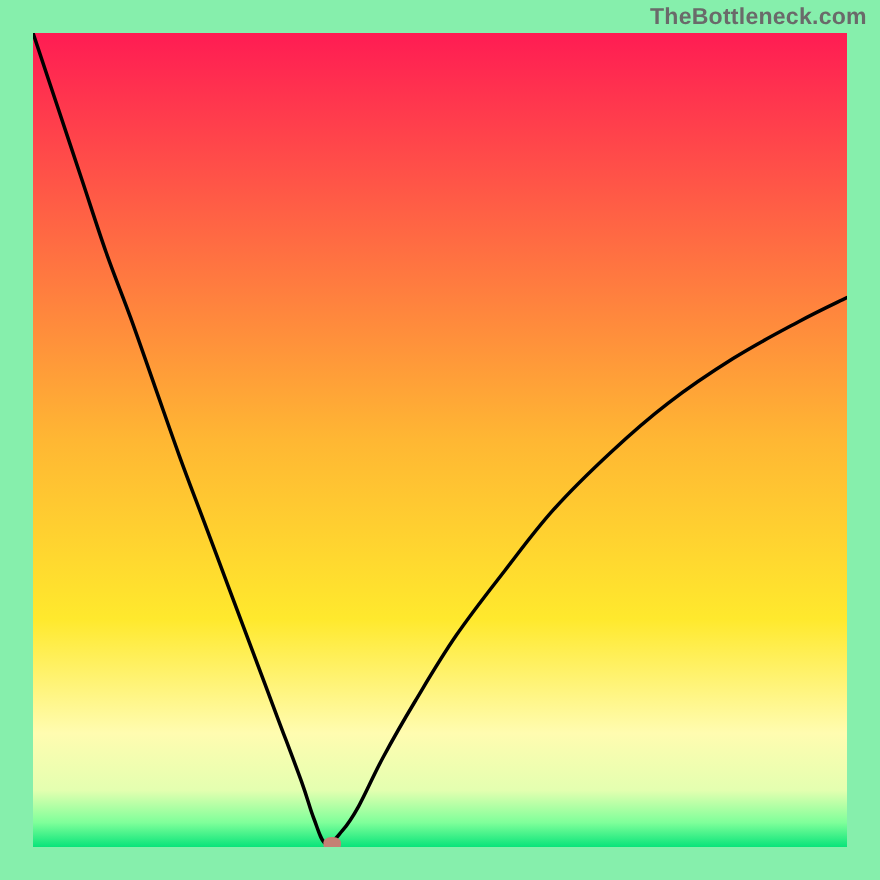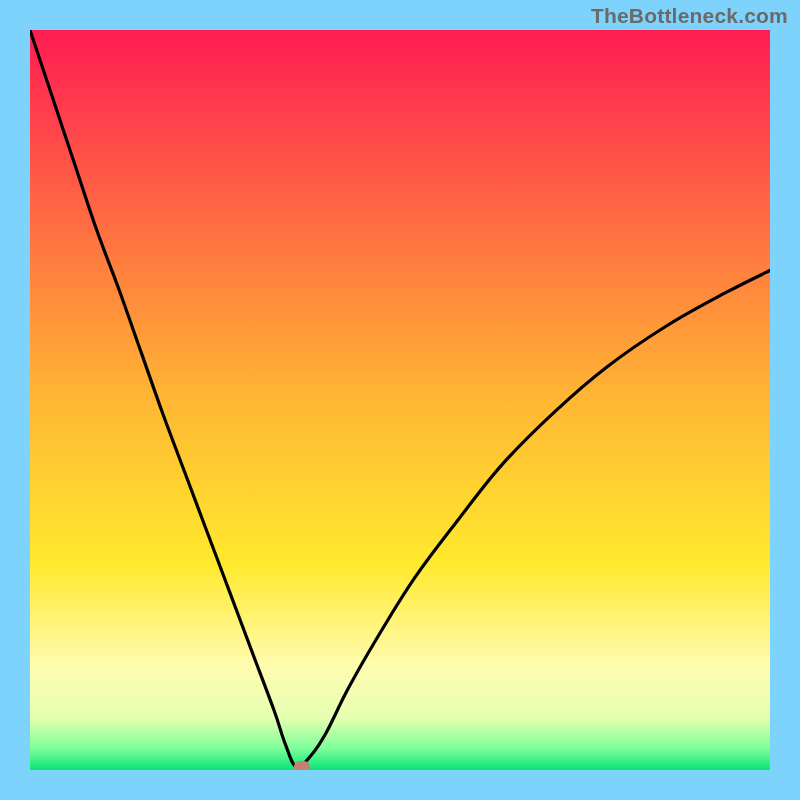--- a/index.html
+++ b/index.html
@@ -8,21 +8,21 @@
     width: 800px;
     height: 800px;
     background: #000;
     font-family: Arial, Helvetica, sans-serif;
     overflow: hidden;
   }
   .stage {
     position: relative;
     width: 800px;
     height: 800px;
-    background: #7dd3fc;
+    background: #86efac;
   }
   .watermark {
     position: absolute;
     top: 4px;
     right: 12px;
     color: #6a6a6a;
     font-size: 21px;
     font-weight: 600;
     letter-spacing: 0.2px;
     z-index: 10;

